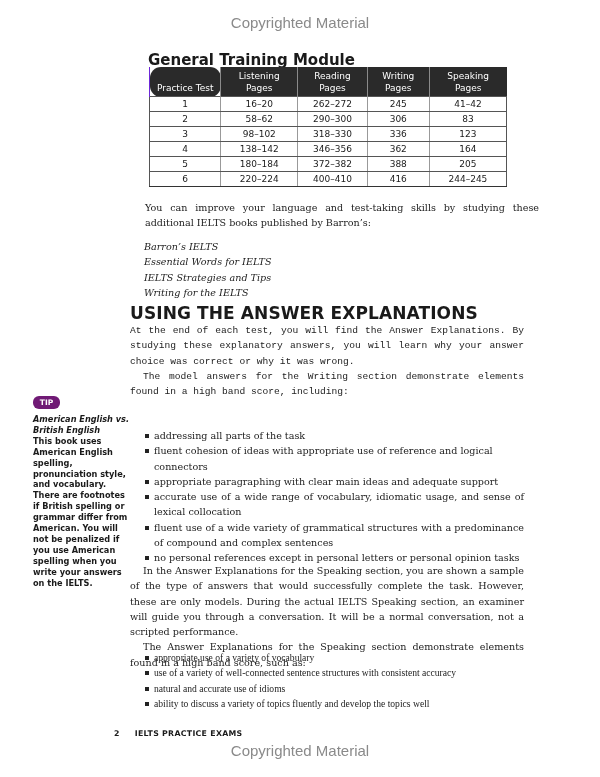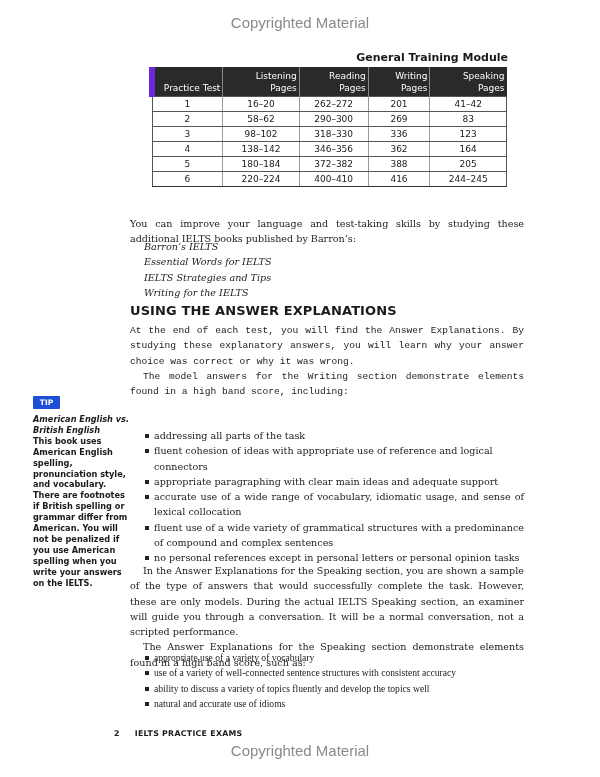--- a/index.html
+++ b/index.html
@@ -5,72 +5,71 @@
     html, body { margin: 0; padding: 0; background: #ffffff; }
     body { width: 600px; height: 777px; position: relative; overflow: hidden; color: #1e1e1e; }
     .watermark {
       position: absolute; left: 0; width: 600px; text-align: center;
       font-family: "Liberation Sans", sans-serif; font-size: 15px; color: #8a8a8a;
     }
     .wm-top { top: 14px; }
     .wm-bottom { top: 742px; }
 
     .table-title {
-      position: absolute; top: 51px; left: 148px; width: 360px; text-align: right;
-      font-family: "DejaVu Sans", sans-serif; font-weight: bold; font-size: 11px; color: #1a1a1a;
+      position: absolute; top: 51px; left: 148px; width: 360px; text-align: left;
+      font-family: "DejaVu Sans", sans-serif; font-weight: bold; font-size: 15px; color: #1a1a1a;
     }
     table.pages {
       position: absolute; top: 67px; left: 149px; width: 358px;
       border-collapse: collapse; font-family: "DejaVu Sans", sans-serif; font-size: 9px;
     }
     table.pages th {
       background: #2a2a2a; color: #ffffff; font-weight: normal; line-height: 12px;
       padding: 3px 2px 2px; height: 24px; vertical-align: bottom;
       border-left: 1px solid #8a8a8a;
-      text-align: right;
-    }
-    table.pages th:first-child { border-left: 6px solid #6d28d9; width: 20%; }
+    }
+    table.pages th:first-child { border-left: 1px solid #6d28d9; width: 20%; border-radius: 11px; }
     table.pages td {
       text-align: center; height: 14px; padding: 0; line-height: 14px; color: #1a1a1a;
       border: 1px solid #555; border-left: 1px solid #999; border-right: 1px solid #999;
     }
     table.pages td:first-child { border-left: 1px solid #555; }
     table.pages td:last-child { border-right: 1px solid #555; }
     table.pages tr:last-child td { border-bottom: 1px solid #333; }
 
     .body-text {
       position: absolute; left: 130px; width: 394px;
       font-family: "DejaVu Serif", serif; font-size: 9.6px; line-height: 15.3px; color: #222;
       text-align: justify;
     }
     .body-text p { margin: 0; }
     .indent { text-indent: 13px; }
-    .intro { top: 216px; }
+    .intro { top: 200px; margin-left: 15px; }
     .books { top: 239px; left: 144px; font-style: italic; text-align: left; }
     .books div { line-height: 15.3px; }
 
     .section-heading {
       position: absolute; top: 303px; left: 130px;
-      font-family: "DejaVu Sans", sans-serif; font-weight: bold; font-size: 13px; color: #1a1a1a; letter-spacing: 0.1px;
+      font-family: "DejaVu Sans", sans-serif; font-weight: bold; font-size: 17px; color: #1a1a1a; letter-spacing: 0.1px;
     }
     .sec1 { top: 323px; font-family: Liberation Mono, monospace; }
 
     ul.bullets { list-style: none; margin: 0; padding: 0; }
     ul.bullets li { position: relative; padding-left: 12px; text-align: justify; }
     ul.bullets li::before {
       content: ""; position: absolute; left: 3px; top: 6px; width: 4px; height: 4px; background: #222;
     }
     .list1 { top: 428px; left: 142px; width: 382px; }
     .sec2 { top: 563px; }
     .list2 { top: 650px; left: 142px; width: 382px; text-align: left; }
     .list2 li { text-align: center; font-family: Liberation Serif, serif; }
 
     .tip-badge {
       position: absolute; top: 396px; left: 33px; width: 27px; height: 13px;
-      background: #1d4ed8; color: #fff; border-radius: 1px;
+      background: #701a75; color: #fff; border-radius: 6px;
       font-family: "DejaVu Sans", sans-serif; font-weight: bold; font-size: 7.5px;
       text-align: center; line-height: 13px;
     }
     .tip-text {
       position: absolute; top: 414px; left: 33px; width: 98px;
       font-family: "DejaVu Sans", sans-serif; font-weight: bold; font-size: 8.2px; line-height: 10.9px; color: #1a1a1a;
     }
     .tip-text .tip-title { font-style: italic; }
 
     .footer {
@@ -108,28 +107,28 @@
           <div>Speaking</div>
           <div>Pages</div>
         </th>
     </tr>
   </thead>
   <tbody id="table-body">
       <tr>
         <td>1</td>
         <td>16–20</td>
         <td>262–272</td>
-        <td>201</td>
+        <td>245</td>
         <td>41–42</td>
       </tr>
       <tr>
         <td>2</td>
         <td>58–62</td>
         <td>290–300</td>
-        <td>269</td>
+        <td>306</td>
         <td>83</td>
       </tr>
       <tr>
         <td>3</td>
         <td>98–102</td>
         <td>318–330</td>
         <td>336</td>
         <td>123</td>
       </tr>
       <tr>
@@ -184,22 +183,22 @@
 
 <div class="body-text sec2">
   <p class="indent">In the Answer Explanations for the Speaking section, you are shown a sample of the type of answers that would successfully complete the task. However, these are only models. During the actual IELTS Speaking section, an examiner will guide you through a conversation. It will be a normal conversation, not a scripted performance.</p>
   <p class="indent">The Answer Explanations for the Speaking section demonstrate elements found in a high band score, such as:</p>
 </div>
 
 <div class="body-text list2">
   <ul class="bullets">
     <li>appropriate use of a variety of vocabulary</li>
     <li>use of a variety of well-connected sentence structures with consistent accuracy</li>
+    <li>natural and accurate use of idioms</li>
     <li>ability to discuss a variety of topics fluently and develop the topics well</li>
-    <li>natural and accurate use of idioms</li>
   </ul>
 </div>
 
 <div class="tip-badge">TIP</div>
 <div class="tip-text">
   <div class="tip-title">American English vs. British English</div>
   <div class="tip-body">This book uses American English spelling, pronunciation style, and vocabulary. There are footnotes if British spelling or grammar differ from American. You will not be penalized if you use American spelling when you write your answers on the IELTS.</div>
 </div>
 
 <div class="footer">

